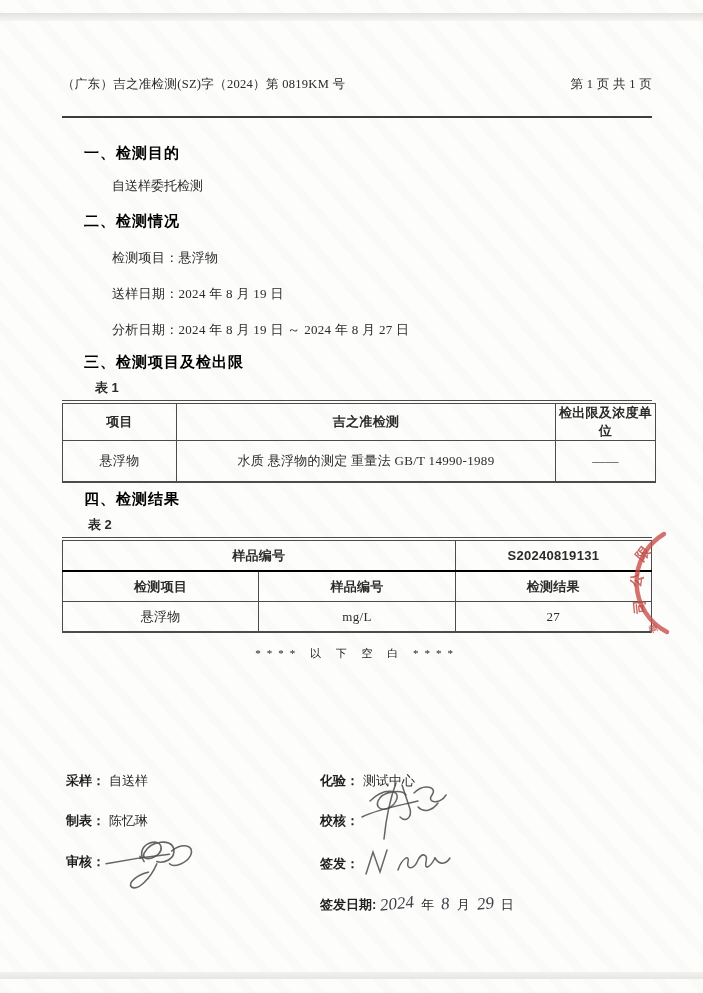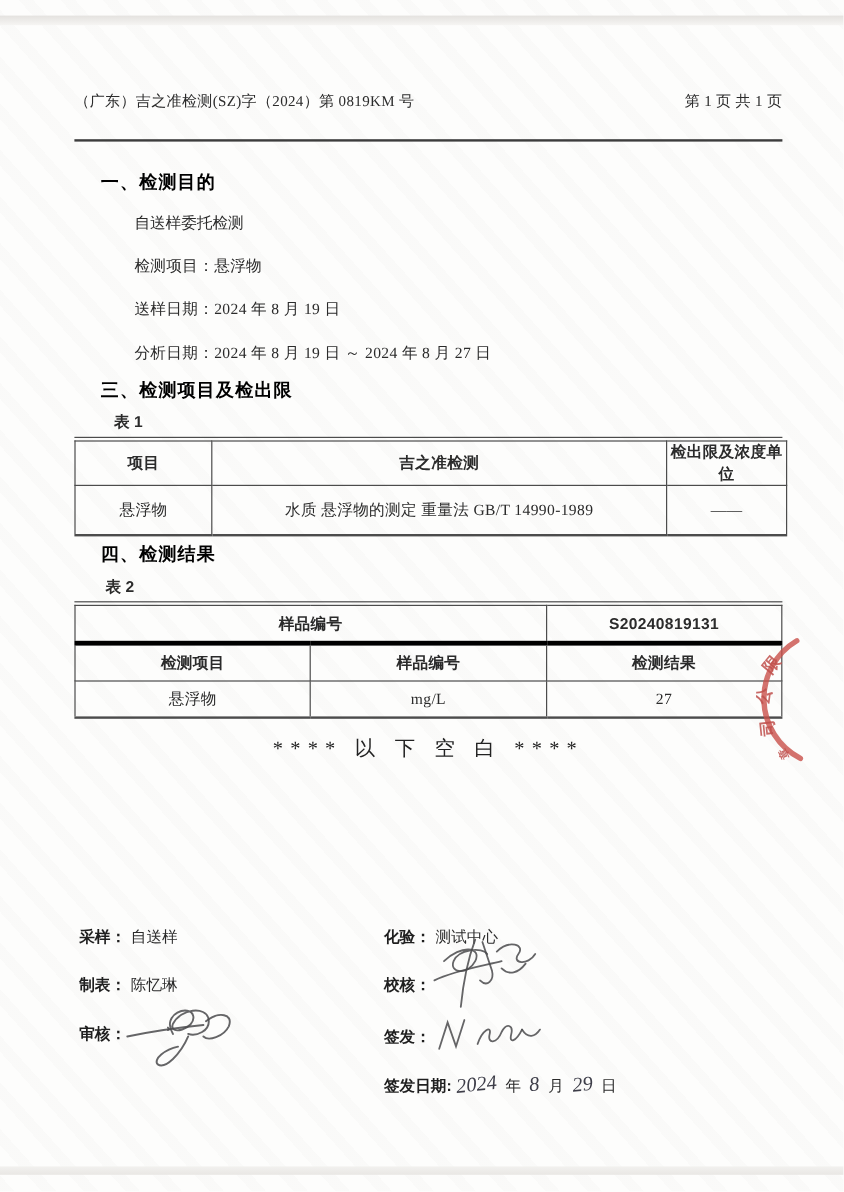--- a/index.html
+++ b/index.html
@@ -30,24 +30,24 @@
     font-size:13px;margin-top:9px;line-height:16px;}
   .lab1{padding-left:33px;} .lab2{padding-left:26px;}
   .dbl{height:2px;border-top:1px solid #4c4c4c;margin-top:4px;}
   table{border-collapse:collapse;width:590px;table-layout:fixed;}
   td,th{border:1px solid #4c4c4c;text-align:center;vertical-align:middle;
     font-size:13px;font-weight:normal;padding:0;letter-spacing:.3px;}
   tr.hrow td{font-family:"Liberation Sans","DejaVu Sans",sans-serif;font-weight:bold;font-size:13px;}
   .t1 tr:first-child td{height:29px;}
   .t1 tr:last-child td{height:40px;border-bottom:2px solid #4c4c4c;}
   .t2 td{height:29px;}
-  .t2 tr.hdr2 td{border-top:4px solid #000000;}
+  .t2 tr.hdr2 td{border-top:2px solid #000000;}
   .t2 tr:last-child td{border-bottom:2px solid #4c4c4c;}
   .m-s4{margin-top:7px;}
-  .blank-note{margin-top:13px;text-align:center;font-size:17px;
+  .blank-note{margin-top:13px;text-align:center;font-size:11px;
     letter-spacing:6px;color:#222;}
   .footer{position:absolute;left:62px;top:760px;width:590px;height:210px;font-size:13px;}
   .f-item{position:absolute;white-space:nowrap;}
   .f-label{font-family:"Liberation Sans","DejaVu Sans",sans-serif;font-weight:bold;color:#1f1f1f;}
   .f-value{margin-left:4px;}
   .sig{position:absolute;}
   .sig path{fill:none;stroke:#4a4a4c;stroke-width:1.5;stroke-linecap:round;opacity:.85;}
   .hand{display:inline-block;font-style:italic;transform:rotate(-6deg);
     font-size:17px;color:#3d3d48;margin:0 4px;}
   .dateline span.printed{margin:0 3px;}
@@ -66,20 +66,21 @@
 
   <div class="content">
     <div class="header">
       <span>（广东）吉之准检测(SZ)字（2024）第 0819KM 号</span>
       <span>第 1 页 共 1 页</span>
     </div>
 
     <h2 class="sec m-s1">一、检测目的</h2>
     <p class="m-b1">自送样委托检测</p>
 
+    <h2 class="sec m-s2">二、检测情况</h2>
     <p class="item">检测项目：悬浮物</p>
     <p class="item">送样日期：2024 年 8 月 19 日</p>
     <p class="item">分析日期：2024 年 8 月 19 日 ～ 2024 年 8 月 27 日</p>
 
     <h2 class="sec m-s3">三、检测项目及检出限</h2>
     <div class="tbl-label lab1">表 1</div>
     <div class="dbl"></div>
     <table class="t1">
       <tbody>
           <tr class="hrow">

